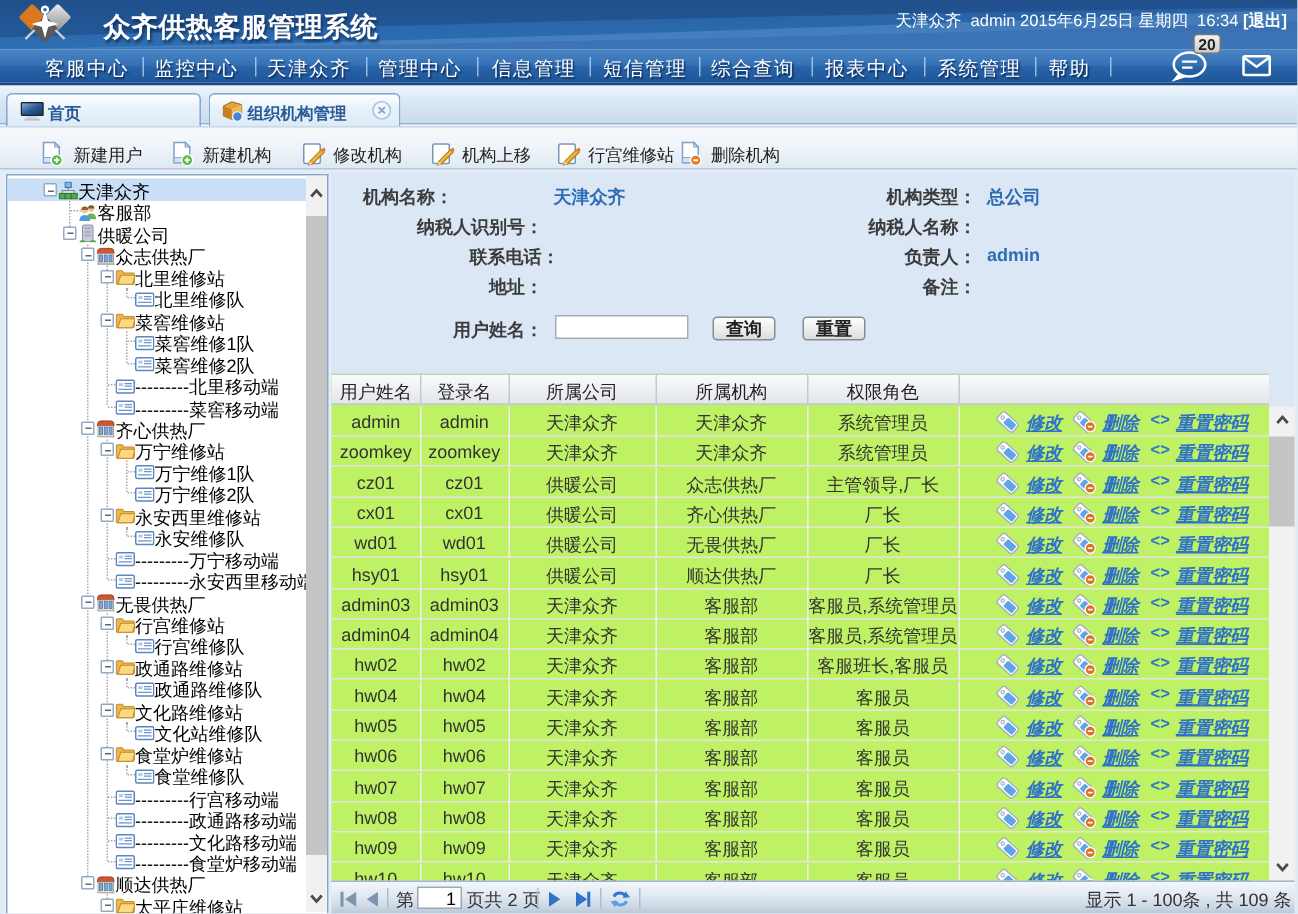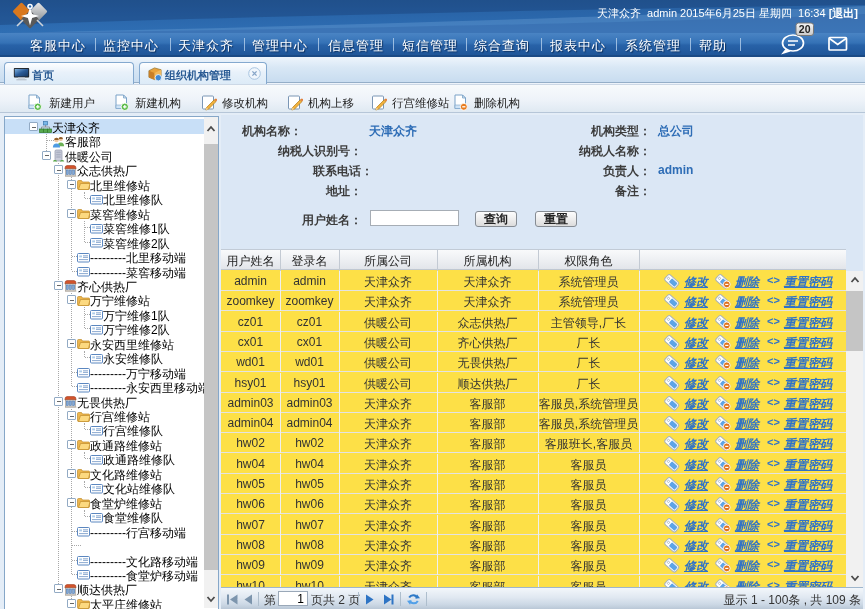--- a/index.html
+++ b/index.html
@@ -31,21 +31,21 @@
 
 .sbtrack{position:absolute;background:#f1f1f1}
 .sbthumb{position:absolute;left:0;width:100%;background:#c5c5c5}
 
 #rp{left:221px;top:115px;width:642px;height:494px;background:#dbe7f5}
 .flab{position:absolute;font-size:12px;font-weight:bold;color:#3c3c3c;white-space:nowrap}
 .fval{position:absolute;font-size:12px;font-weight:bold;color:#2e6db6;white-space:nowrap}
 #uin{position:absolute;left:149px;top:95px;width:89px;height:16px;background:#fff;border:1px solid #a6adb5}
 .fbtn{position:absolute;top:96px;height:16px;border:1px solid #868c93;border-radius:3px;background:linear-gradient(180deg,#fdfdfd,#ececec 55%,#dcdcdc);font-size:12px;font-weight:bold;color:#222;text-align:center;line-height:14px}
 
-#grid{position:absolute;left:0;top:134px;width:625px;height:338px;background:#fde047;overflow:hidden}
+#grid{position:absolute;left:0;top:134px;width:625px;height:338px;background:#bef264;overflow:hidden}
 #ghead{position:absolute;left:0;top:0;width:625px;height:21px;background:linear-gradient(180deg,#f9fafb 0%,#eef0f3 50%,#e2e5ea 100%);border-top:1px solid #c2cbd6;border-bottom:1px solid #bfc7d1}
 .hcell{position:absolute;top:3px;font-size:12px;color:#222;text-align:center}
 .hsep{position:absolute;top:0;width:1px;height:21px;background:#c3cad3}
 .grow{position:absolute;left:0;width:625px;height:20px;border-bottom:1px solid #e3e3e3}
 .gcell{position:absolute;top:3px;font-size:12px;color:#333;text-align:center;white-space:nowrap}
 .vline{position:absolute;top:0;width:1px;height:20px;background:#efefef}
 .alink{position:absolute;top:3px;font-size:12px;font-style:italic;font-weight:bold;color:#2f72c8;text-decoration:underline;white-space:nowrap}
 
 #pager{position:absolute;left:0;top:472px;width:642px;height:22px;background:linear-gradient(180deg,#f3f7fb 0%,#e0e8f1 45%,#ccd8e5 78%,#b9c7d6 100%);border-top:1px solid #9fb6cc}
 #pager .pt{position:absolute;top:4px;font-size:12px;color:#333}
@@ -68,20 +68,21 @@
             <stop offset="0" stop-color="#e8e8e8"></stop>
             <stop offset="1" stop-color="#8f9499"></stop>
           </linearGradient>
         </defs>
 <circle cx="23" cy="4.5" r="2.8" fill="#fff"></circle>
         <circle cx="23" cy="4.5" r="1.2" fill="#2a66aa"></circle>
 <path d="M23 5 L25.1 12 L32 14 L25.1 16 L23 23.5 L20.9 16 L14 14 L20.9 12 Z" fill="#fff"></path>
 <path d="M10 24 L16 18 M36 24 L30 18" stroke="#cdd3da" stroke-width="1.6"></path>
 </g>
     </svg>
+<div id="title" class="ab">众齐供热客服管理系统</div>
 <div id="hinfo" class="ab">天津众齐&nbsp; admin 2015年6月25日 星期四&nbsp; 16:34 <b>[退出]</b></div>
 </div>
 <div id="menu" class="ab">
 <div class="mi" style="left:30px">客服中心</div>
 <div class="mi" style="left:103px">监控中心</div>
 <div class="mi" style="left:178px">天津众齐</div>
 <div class="mi" style="left:252px">管理中心</div>
 <div class="mi" style="left:328px">信息管理</div>
 <div class="mi" style="left:402px">短信管理</div>
 <div class="mi" style="left:474px">综合查询</div>
@@ -448,20 +449,28 @@
       <div class="txt" style="left:98px">食堂维修队</div>
     </div>
 <div class="trow" style="top:406.6px">
       <svg class="ab" style="left:72px;top:1.5px" width="13" height="13" viewBox="0 0 13 13">
         <rect x="0.5" y="2.5" width="12" height="8.5" rx="1" fill="#fff" stroke="#5b87c0" stroke-width="1"></rect>
         <rect x="2.2" y="4.4" width="2.8" height="2" fill="#aecdea"></rect>
         <path d="M6 4.8 H11 M6 6.4 H11 M2 8.6 H11" stroke="#6f94c4" stroke-width=".8"></path>
       </svg>
       <div class="txt" style="left:85px">---------行宫移动端</div>
     </div>
+<div class="trow" style="top:421.0px">
+      <svg class="ab" style="left:72px;top:1.5px" width="13" height="13" viewBox="0 0 13 13">
+        <rect x="0.5" y="2.5" width="12" height="8.5" rx="1" fill="#fff" stroke="#5b87c0" stroke-width="1"></rect>
+        <rect x="2.2" y="4.4" width="2.8" height="2" fill="#aecdea"></rect>
+        <path d="M6 4.8 H11 M6 6.4 H11 M2 8.6 H11" stroke="#6f94c4" stroke-width=".8"></path>
+      </svg>
+      <div class="txt" style="left:85px">---------政通路移动端</div>
+    </div>
 <div class="trow" style="top:449.9px">
       <svg class="ab" style="left:72px;top:1.5px" width="13" height="13" viewBox="0 0 13 13">
         <rect x="0.5" y="2.5" width="12" height="8.5" rx="1" fill="#fff" stroke="#5b87c0" stroke-width="1"></rect>
         <rect x="2.2" y="4.4" width="2.8" height="2" fill="#aecdea"></rect>
         <path d="M6 4.8 H11 M6 6.4 H11 M2 8.6 H11" stroke="#6f94c4" stroke-width=".8"></path>
       </svg>
       <div class="txt" style="left:85px">---------食堂炉移动端</div>
     </div>
 <div class="trow" style="top:435.5px">
       <svg class="ab" style="left:72px;top:1.5px" width="13" height="13" viewBox="0 0 13 13">

